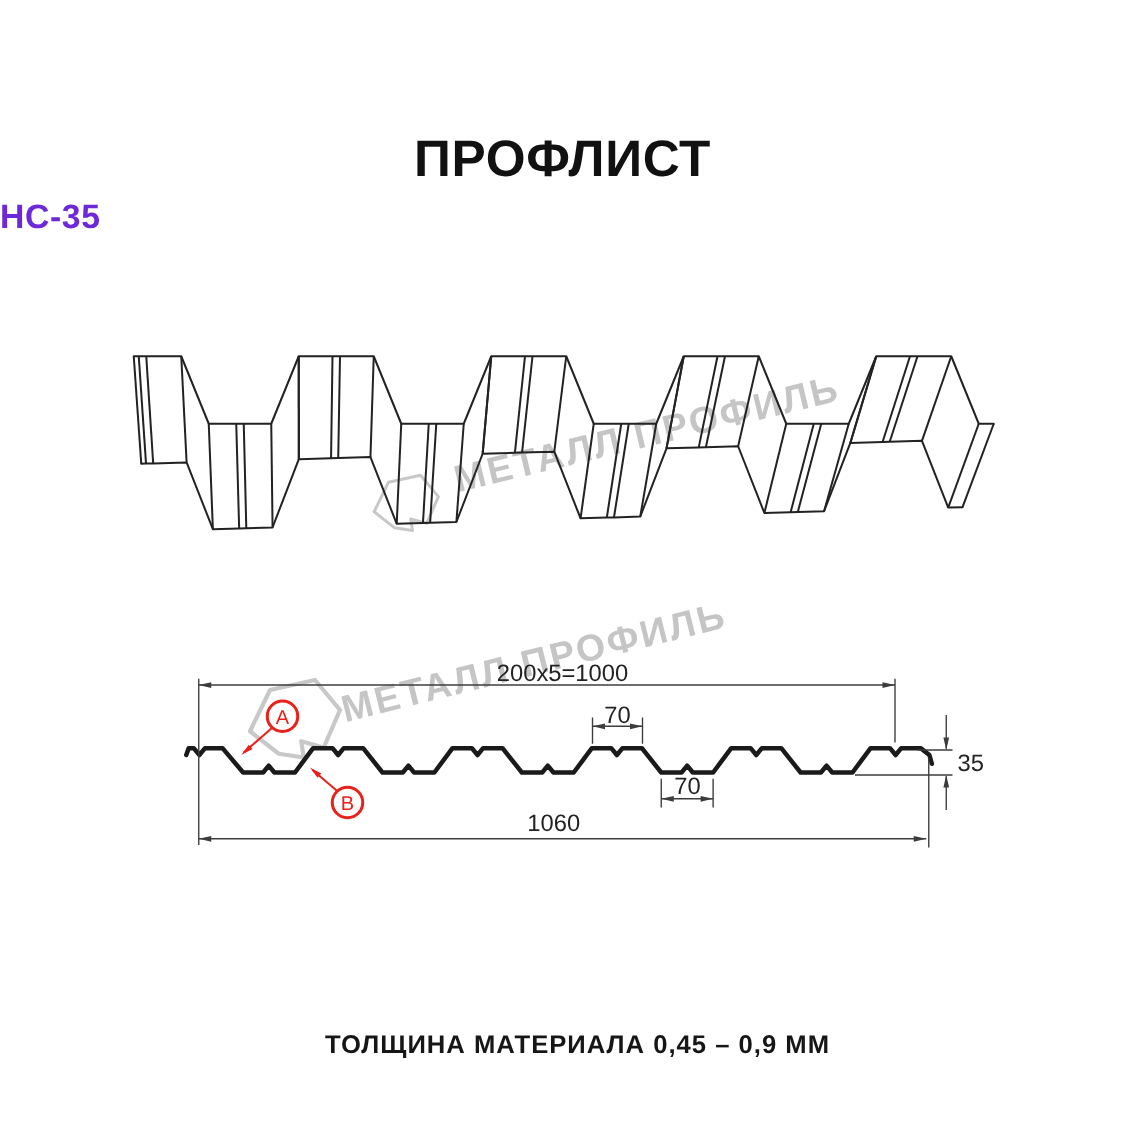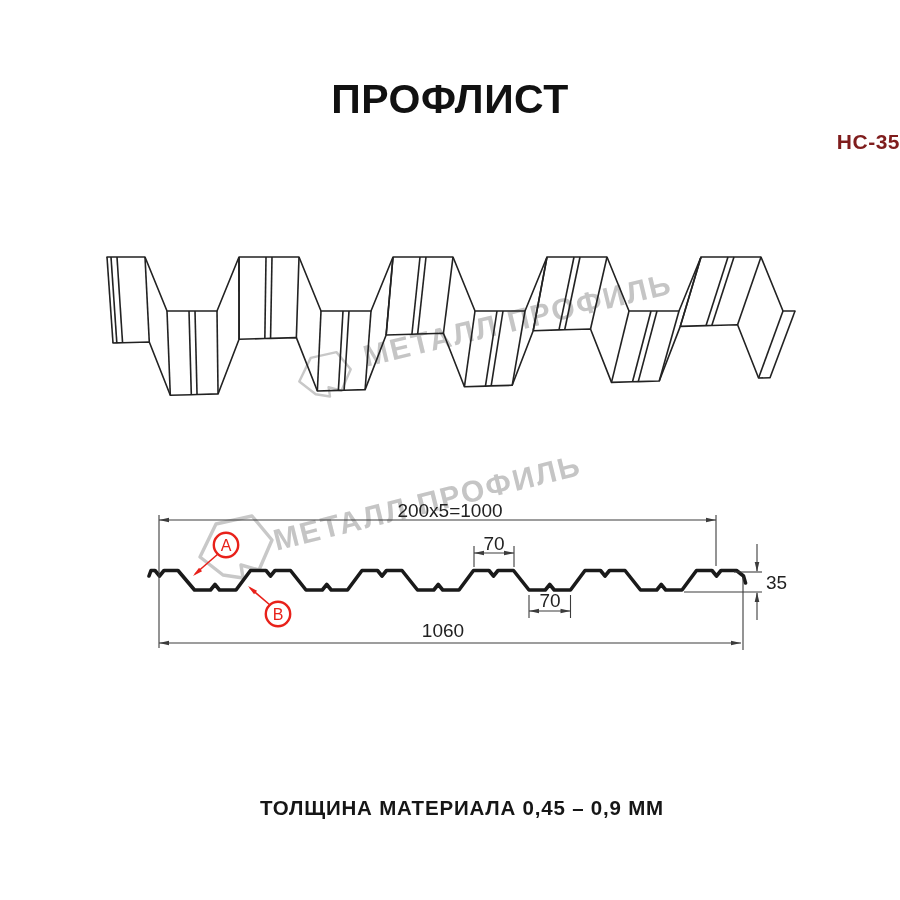--- a/index.html
+++ b/index.html
@@ -1,22 +1,22 @@
 <!DOCTYPE html>
 <html><head>
 <meta charset="utf-8">
 <style>
   html,body{margin:0;padding:0;background:#fff;}
   #page{position:relative;width:900px;height:860px;background:#fff;overflow:hidden;
-        font-family:"Liberation Sans", sans-serif;}
+        font-family:"Liberation Sans", sans-serif;margin-top:28px;}
   .abs{position:absolute;}
   #title{left:0;top:76px;width:900px;text-align:center;font-size:41px;font-weight:800;
          letter-spacing:.5px;color:#111;}
-  #subtitle{left:0;top:130px;width:900px;text-align:right;font-size:21px;font-weight:600;
-         letter-spacing:.5px;color:#7f1d1d;}
+  #subtitle{left:0;top:130px;width:900px;text-align:left;font-size:27px;font-weight:600;
+         letter-spacing:.5px;color:#6d28d9;}
   #footer{left:12px;top:796px;width:900px;text-align:center;font-size:20.5px;font-weight:600;
          letter-spacing:.8px;color:#161616;}
   .wm-text{font-size:30px;font-weight:700;letter-spacing:2px;color:#c5c5c5;white-space:nowrap;
          transform-origin:0 50%;}
   #wm1-text{left:364px;top:340px;transform:rotate(-13.5deg);}
   #wm2-text{left:274px;top:524px;transform:rotate(-14deg);}
   svg text{font-family:"Liberation Sans", sans-serif;}
   .dim-label{font-size:19px;fill:#222;}
   .red-label{font-size:16px;font-weight:500;}
 </style>

